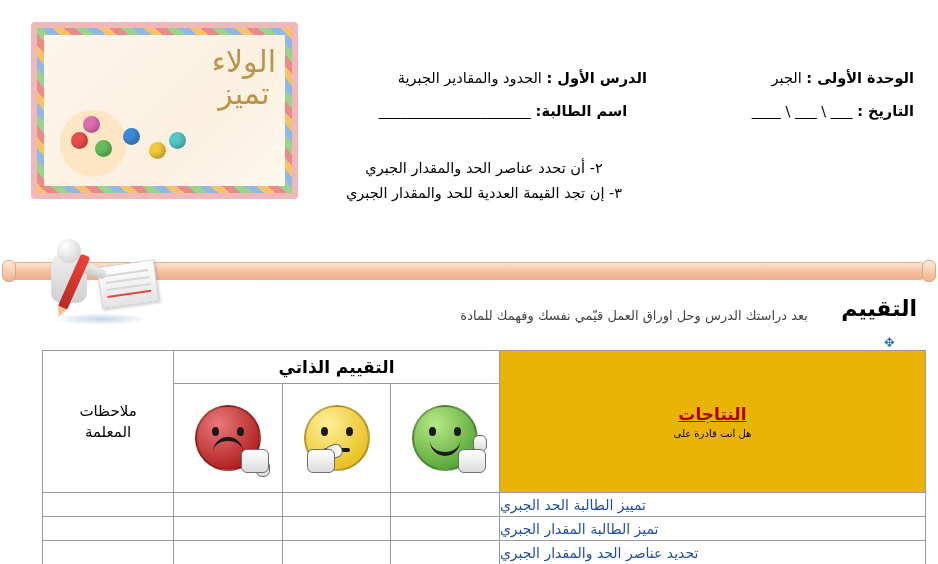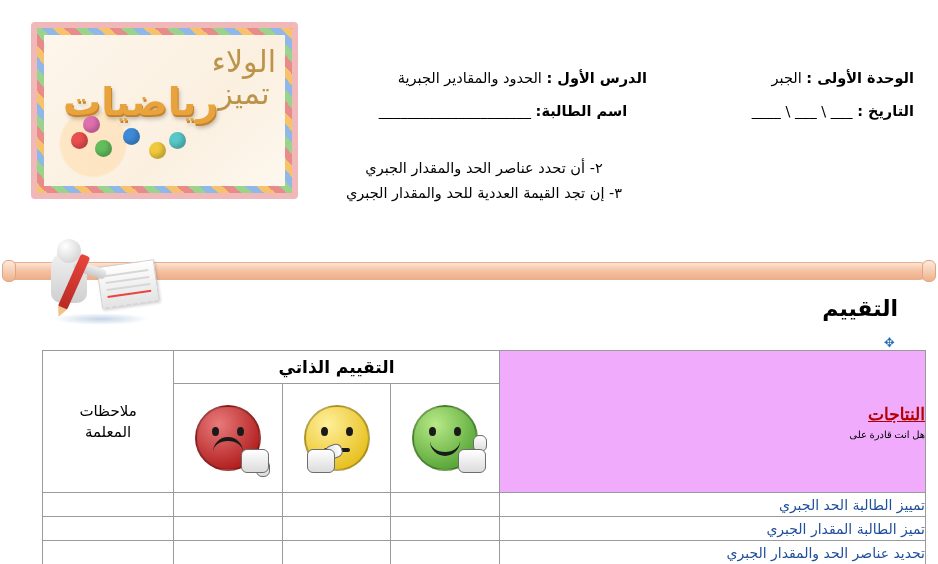--- a/index.html
+++ b/index.html
@@ -217,21 +217,21 @@
   .mascot .shadow {
     position:absolute; left:10px; top:68px;
     width:96px; height:12px; border-radius:50%;
     background: radial-gradient(ellipse at center, rgba(120,160,200,.45), rgba(120,160,200,0) 70%);
   }
 
   
   .eval-head {
     position: absolute;
     top: 296px;
-    right: 40px;
+    right: 21px;
     font-size: 22px;
     font-weight: bold;
     color: #000;
     direction: rtl;
   }
   .eval-sub {
     position: absolute;
     top: 308px;
     right: 130px;
     font-size: 13px;
@@ -261,25 +261,24 @@
   table.assess td, table.assess th {
     border: 1px solid #9a9a9a;
     padding: 0;
     vertical-align: middle;
   }
   .col-outcomes { width: 416px; }
   .col-face { width: 106px; }
   .col-notes { width: 128px; }
 
   .th-outcomes {
-    background: #f0abfc;
-    text-align: right;
+    background: #eab308;
+    text-align: center;
     height: 140px;
     padding: 6px 8px;
-    font-family: Liberation Serif, serif;
   }
   .th-outcomes .t1 {
     font-size: 17px;
     font-weight: bold;
     color: #b30000;
     text-decoration: underline;
     margin-bottom: 4px;
   }
   .th-outcomes .t2 {
     font-size: 10px;
@@ -375,35 +374,34 @@
   .thumb.down .dig { left: 15px; bottom: -4px; }
   .thumb.side .dig { left: 20px; top: 4px; transform: rotate(70deg); }
 
   .row-cell {
     height: 23px;
     background: #fff;
   }
   .row-outcome {
     font-size: 14px;
     color: #1f4e9b;
-    text-align: right;
+    text-align: left;
     padding: 2px 6px;
   }
 </style>
 </head>
 <body>
 
 <div class="page">
 
   <div class="header">
 
     <div class="img-frame">
       <div class="deco-border"></div>
       <div class="calig">الولاء<br>تميز</div>
-      <div class="word">رياضيات</div>
       <span class="ball b5"></span>
       <span class="ball b1"></span>
       <span class="ball b2"></span>
       <span class="ball b3"></span>
       <span class="ball b4"></span>
       <span class="ball b6"></span>
     </div>
 
 
     <div class="meta-row r2">
@@ -452,20 +450,21 @@
         <span class="ln"></span>
     </div>
     <div class="body"></div>
     <div class="head"></div>
     <div class="arm"></div>
     <div class="pencil"></div>
     <div class="shadow"></div>
   </div>
 
   <div class="eval-head">التقييم</div>
+  <div class="eval-sub">بعد دراستك الدرس وحل اوراق العمل قيّمي نفسك  وفهمك للمادة</div>
   <div class="move-handle">✥</div>
 
   <table class="assess">
     <colgroup>
       <col class="col-outcomes">
       <col class="col-face">
       <col class="col-face">
       <col class="col-face">
       <col class="col-notes">
     </colgroup>

